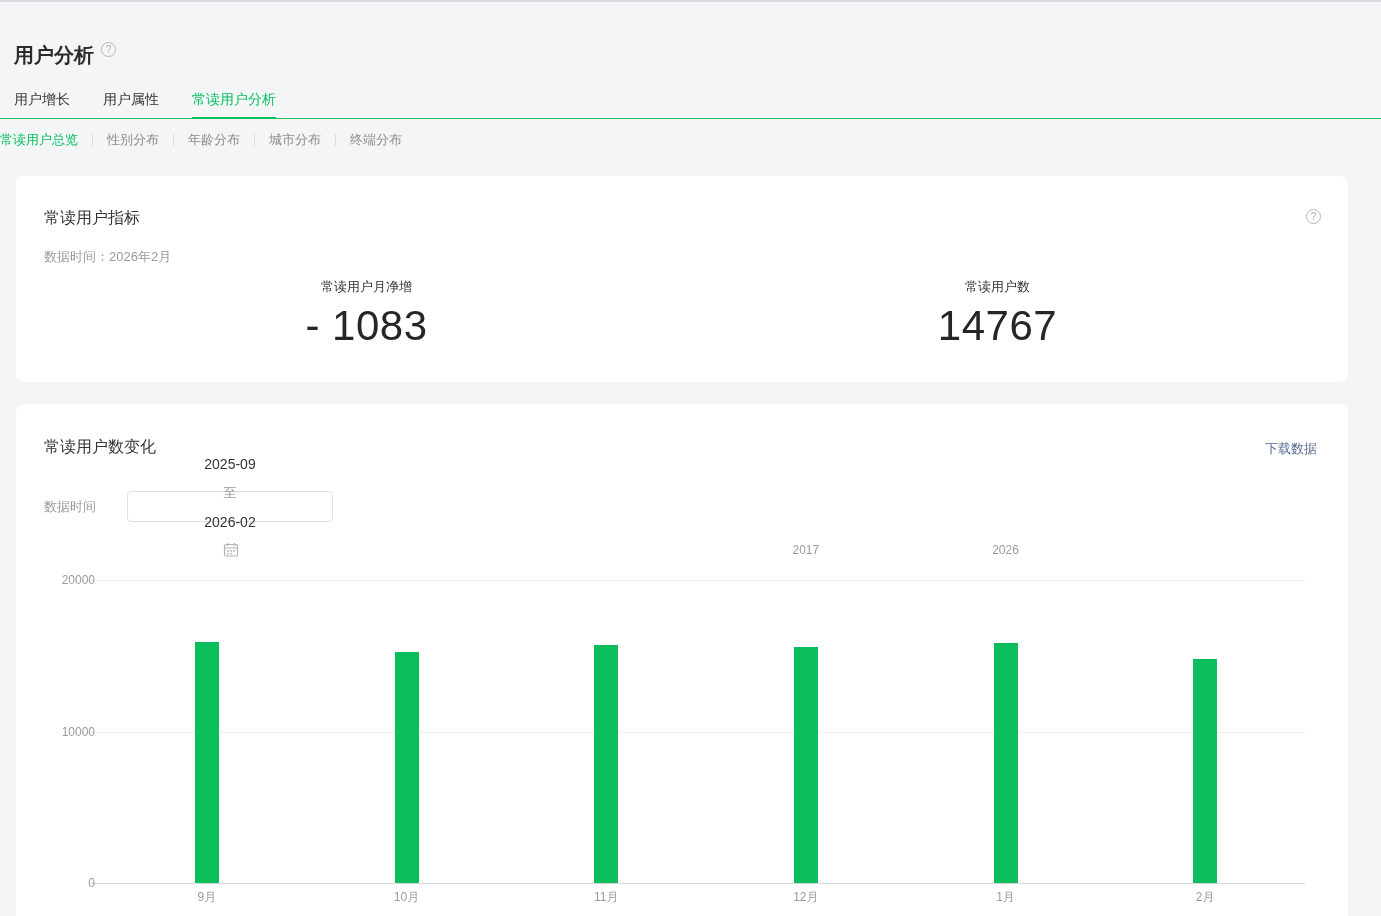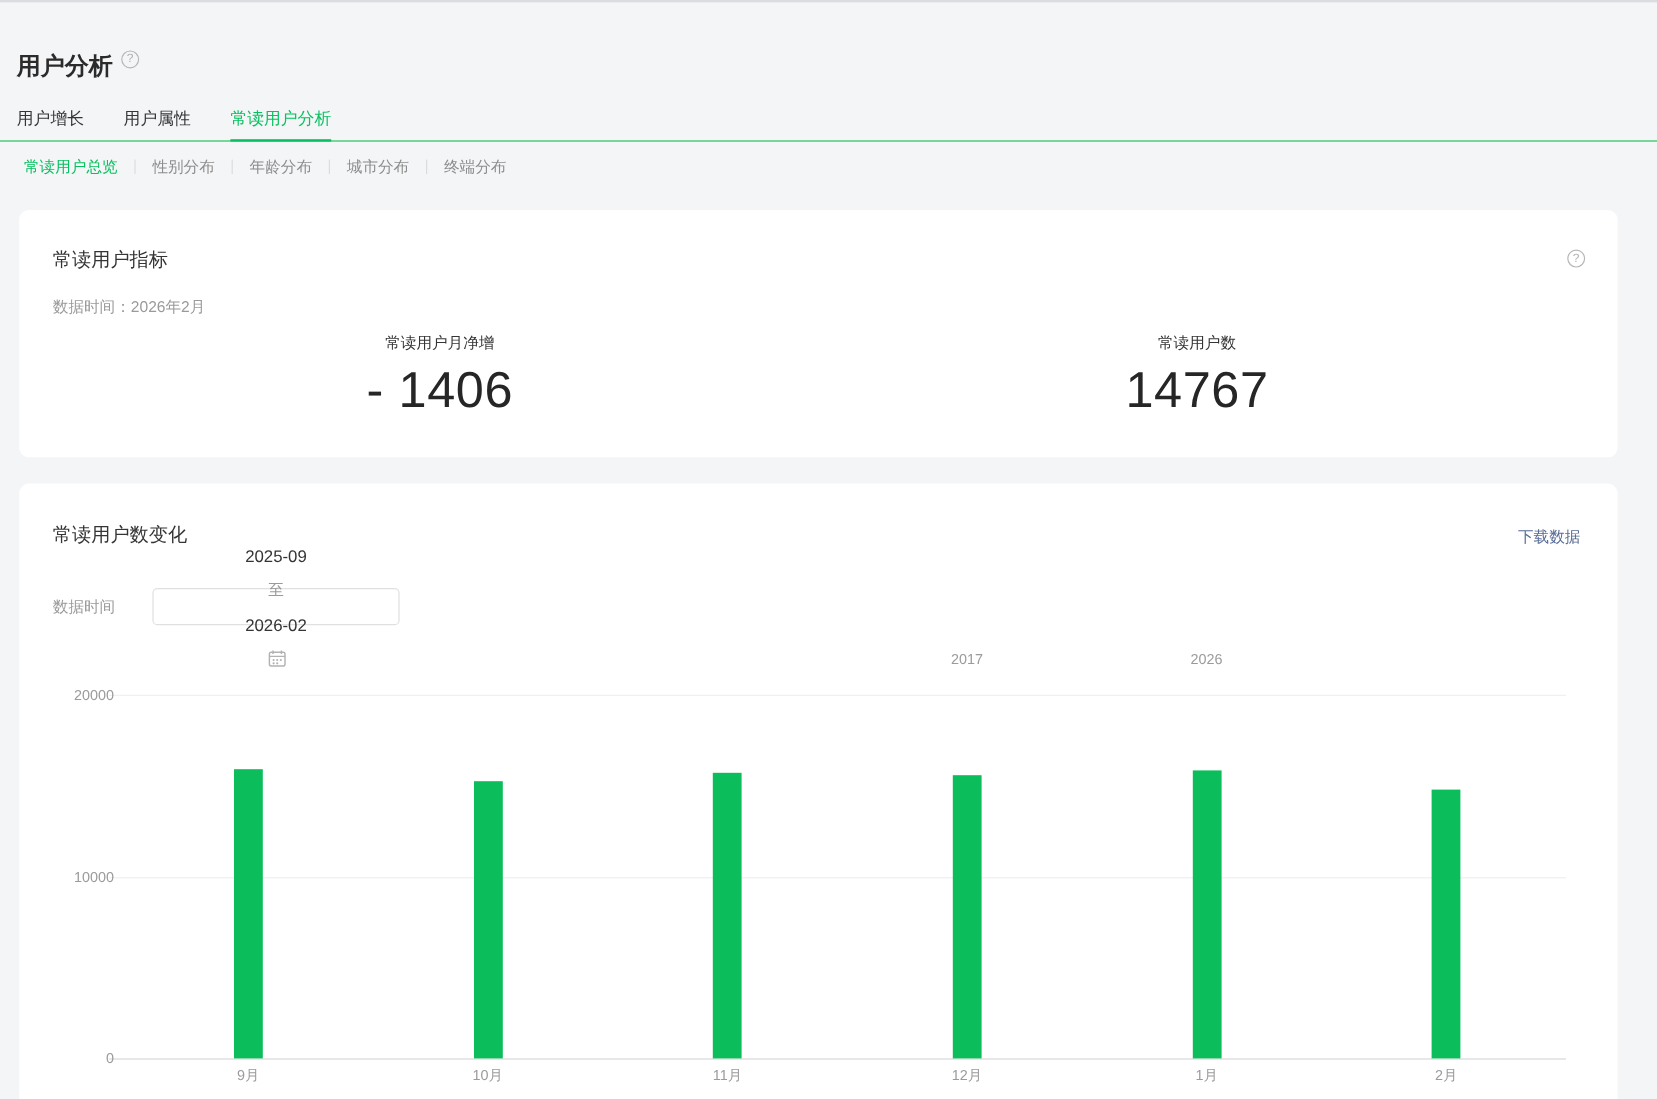--- a/index.html
+++ b/index.html
@@ -23,21 +23,21 @@
   .tabs-bar { margin-top: 21px; padding: 0 14px; border-bottom: 1px solid #22c55e; }
   .tab {
     display: inline-block; font-size: 14px; color: #353535;
     padding-bottom: 9px; margin-right: 33px; position: relative; cursor: pointer;
   }
   .tab.active { color: #07c160; }
   .tab.active::after {
     content: ""; position: absolute; left: 0; right: 0; bottom: -1px;
     height: 2px; background: #07c160;
   }
-  .subtabs { padding: 12px 20px 0; display: flex; align-items: center; text-align: center; }
+  .subtabs { padding: 12px 0 0; display: flex; align-items: center; text-align: center; }
   .subtab { font-size: 13px; color: #8d8d8d; cursor: pointer; }
   .subtab.active { color: #07c160; }
   .subtab-divider { width: 1px; height: 12px; background: #dcdcde; margin: 0 14px; }
 
   
   .card {
     background: #ffffff; border-radius: 8px;
     margin-left: 16px; width: 1332px; position: relative;
   }
   .metrics-card { margin-top: 27px; height: 206px; }
@@ -114,21 +114,21 @@
     </div>
 </div>
 
 <div class="card metrics-card">
   <div class="card-title">常读用户指标</div>
   <span class="help-icon">?</span>
   <div class="data-time">数据时间：2026年2月</div>
   <div class="metrics-row">
       <div class="metric">
         <div class="metric-label">常读用户月净增</div>
-        <div class="metric-value">- 1406</div>
+        <div class="metric-value">- 1083</div>
       </div>
       <div class="metric">
         <div class="metric-label">常读用户数</div>
         <div class="metric-value">14767</div>
       </div>
     </div>
 </div>
 
 <div class="card chart-card">
   <div class="card-title">常读用户数变化</div>

